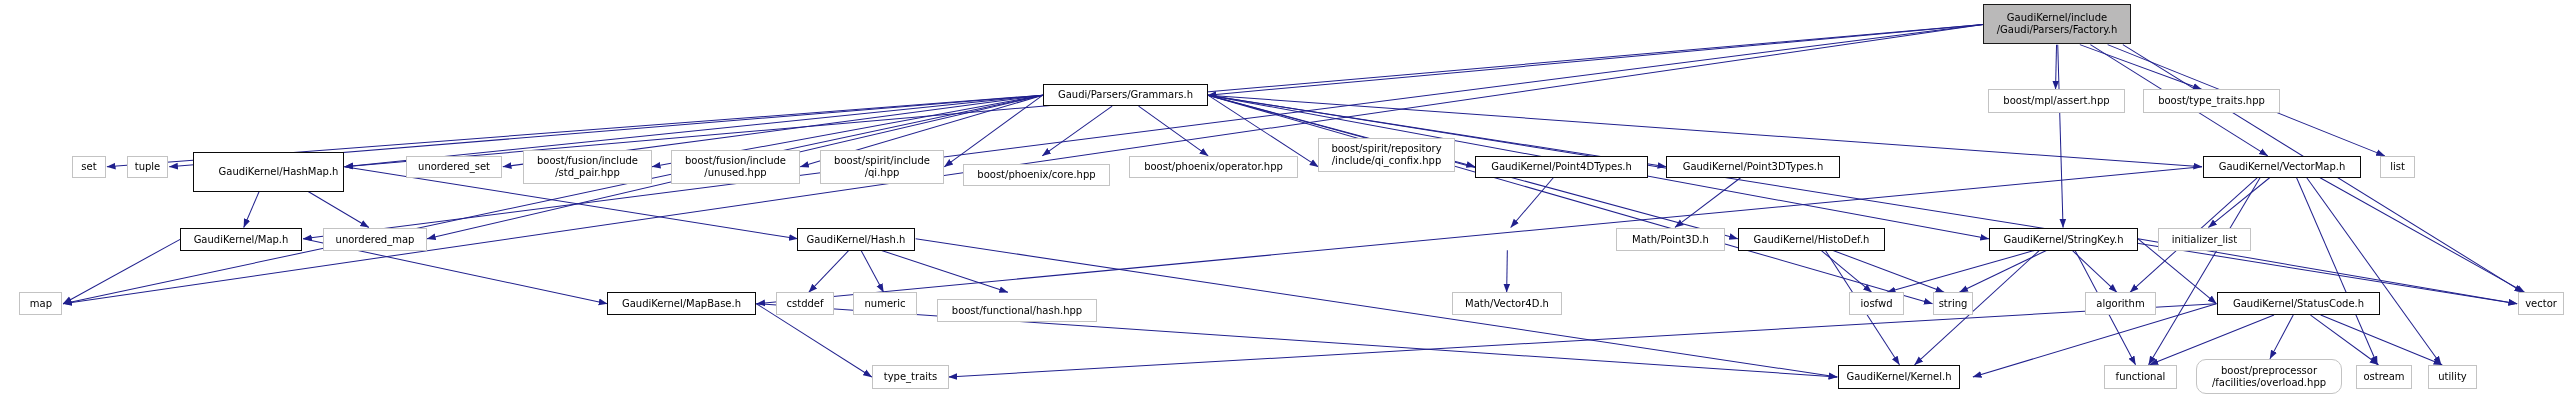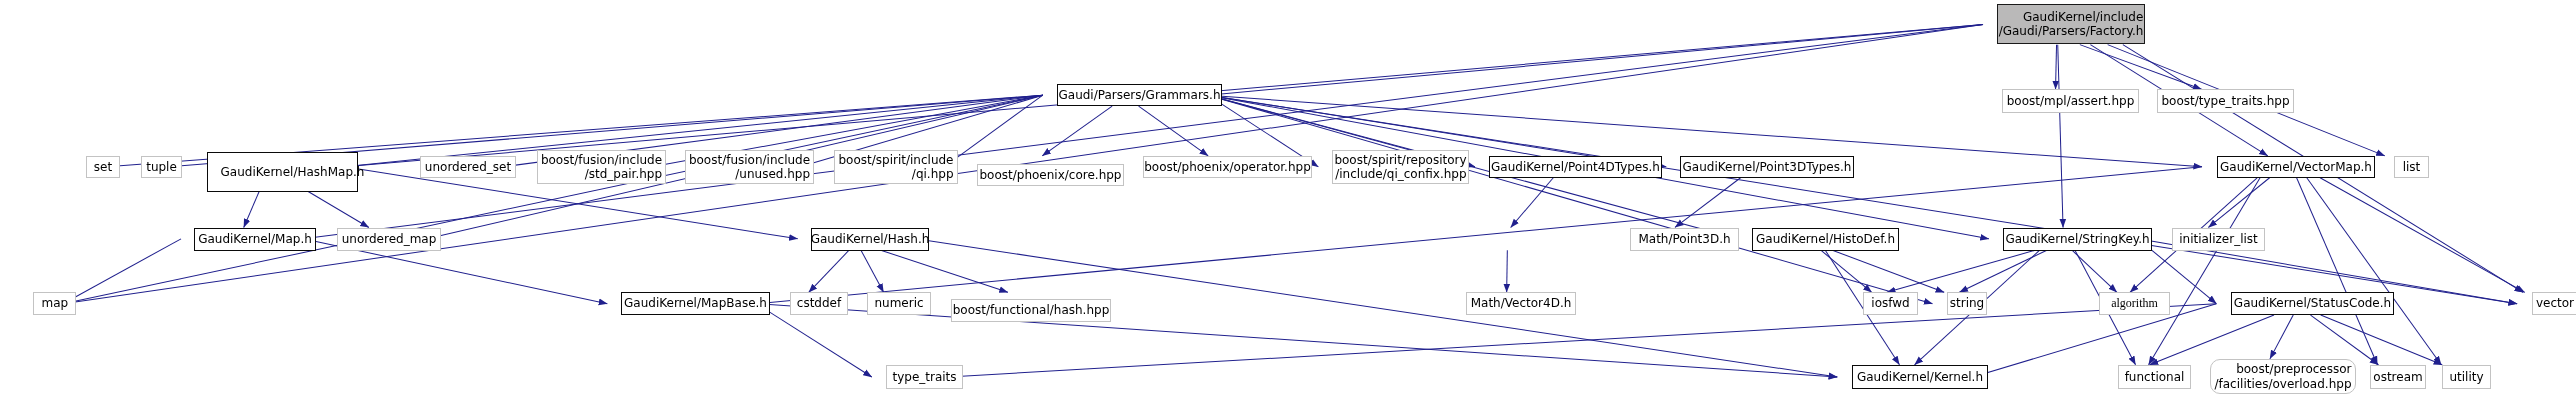--- a/index.html
+++ b/index.html
@@ -7,27 +7,26 @@
     position:relative;
     width:2576px;height:401px;
     background:#ffffff;
     font-family:"DejaVu Sans","Liberation Sans",sans-serif;
     overflow:hidden;
   }
   svg.edges{position:absolute;left:0;top:0;z-index:1;}
   .node{
     position:absolute;
     display:flex;align-items:center;justify-content:center;
-    text-align:right;
-    font-size:12px;line-height:1.18;
+    text-align:center;
+    font-size:10px;line-height:1.18;
     white-space:pre-line;
     color:#000;background:#fff;
     box-sizing:border-box;
     z-index:2;
-    margin-left:14px;
   }
   .node.internal{border:1.3px solid #0a0a0a;}
   .node.external{border:0.8px solid #c3c3c3;}
   .node.main{border:1.3px solid #1a1a1a;background:#bab9b9;}
 </style>
 </head>
 <body>
 
 <div class="graph" id="graph">
     <svg class="edges" width="2576" height="401" viewBox="0 0 3056 476">
@@ -113,45 +112,45 @@
     <div class="node internal" style="left:193px;top:152px;width:151px;height:40px;padding-left:20px;">GaudiKernel/HashMap.h</div>
     <div class="node external" style="left:406px;top:156px;width:96px;height:22px;">unordered_set</div>
     <div class="node external" style="left:523px;top:150px;width:129px;height:34px;">boost/fusion/include
 /std_pair.hpp</div>
     <div class="node external" style="left:671px;top:150px;width:129px;height:34px;">boost/fusion/include
 /unused.hpp</div>
     <div class="node external" style="left:820px;top:150px;width:124px;height:34px;">boost/spirit/include
 /qi.hpp</div>
     <div class="node external" style="left:963px;top:164px;width:147px;height:22px;">boost/phoenix/core.hpp</div>
     <div class="node external" style="left:1129px;top:156px;width:169px;height:22px;">boost/phoenix/operator.hpp</div>
-    <div class="node external" style="left:1318px;top:150px;width:137px;height:34px;">boost/spirit/repository
+    <div class="node external" style="left:1318px;top:138px;width:137px;height:34px;">boost/spirit/repository
 /include/qi_confix.hpp</div>
     <div class="node internal" style="left:1475px;top:156px;width:173px;height:22px;">GaudiKernel/Point4DTypes.h</div>
     <div class="node internal" style="left:1666px;top:156px;width:174px;height:22px;">GaudiKernel/Point3DTypes.h</div>
     <div class="node internal" style="left:2203px;top:156px;width:158px;height:22px;">GaudiKernel/VectorMap.h</div>
     <div class="node external" style="left:2380px;top:156px;width:35px;height:22px;">list</div>
     <div class="node internal" style="left:180px;top:228px;width:122px;height:23px;">GaudiKernel/Map.h</div>
     <div class="node external" style="left:323px;top:228px;width:104px;height:23px;">unordered_map</div>
     <div class="node internal" style="left:797px;top:228px;width:118px;height:23px;">GaudiKernel/Hash.h</div>
     <div class="node external" style="left:1616px;top:228px;width:109px;height:23px;">Math/Point3D.h</div>
     <div class="node internal" style="left:1738px;top:228px;width:147px;height:23px;">GaudiKernel/HistoDef.h</div>
     <div class="node internal" style="left:1989px;top:228px;width:149px;height:23px;">GaudiKernel/StringKey.h</div>
     <div class="node external" style="left:2158px;top:228px;width:93px;height:23px;">initializer_list</div>
     <div class="node external" style="left:19.4px;top:292px;width:43px;height:23px;">map</div>
     <div class="node internal" style="left:607px;top:292px;width:149px;height:23px;">GaudiKernel/MapBase.h</div>
     <div class="node external" style="left:776px;top:292px;width:58px;height:23px;">cstddef</div>
     <div class="node external" style="left:853px;top:292px;width:64px;height:23px;">numeric</div>
     <div class="node external" style="left:937px;top:299px;width:160px;height:23px;">boost/functional/hash.hpp</div>
     <div class="node external" style="left:1452px;top:292px;width:110px;height:23px;">Math/Vector4D.h</div>
     <div class="node external" style="left:1849px;top:292px;width:55px;height:23px;">iosfwd</div>
     <div class="node external" style="left:1933px;top:292px;width:40px;height:23px;">string</div>
-    <div class="node external" style="left:2085px;top:292px;width:71px;height:23px;font-family:Liberation Serif, serif;">algorithm</div>
+    <div class="node external" style="left:2085px;top:292px;width:71px;height:23px;">algorithm</div>
     <div class="node internal" style="left:2217px;top:292px;width:163px;height:23px;">GaudiKernel/StatusCode.h</div>
     <div class="node external" style="left:2518px;top:292px;width:46px;height:23px;">vector</div>
     <div class="node external" style="left:872px;top:365px;width:77px;height:24.4px;">type_traits</div>
-    <div class="node internal" style="left:1838px;top:365px;width:136px;height:24.4px;">GaudiKernel/Kernel.h</div>
+    <div class="node internal" style="left:1838px;top:365px;width:122px;height:24.4px;">GaudiKernel/Kernel.h</div>
     <div class="node external" style="left:2104px;top:365px;width:73px;height:24.4px;">functional</div>
     <div class="node external" style="left:2196px;top:359px;width:146px;height:35px;border-radius:10px;">boost/preprocessor
 /facilities/overload.hpp</div>
     <div class="node external" style="left:2356px;top:365px;width:56px;height:24.4px;">ostream</div>
     <div class="node external" style="left:2428px;top:365px;width:49px;height:24.4px;">utility</div>
   </div>
 
 
 </body></html>

